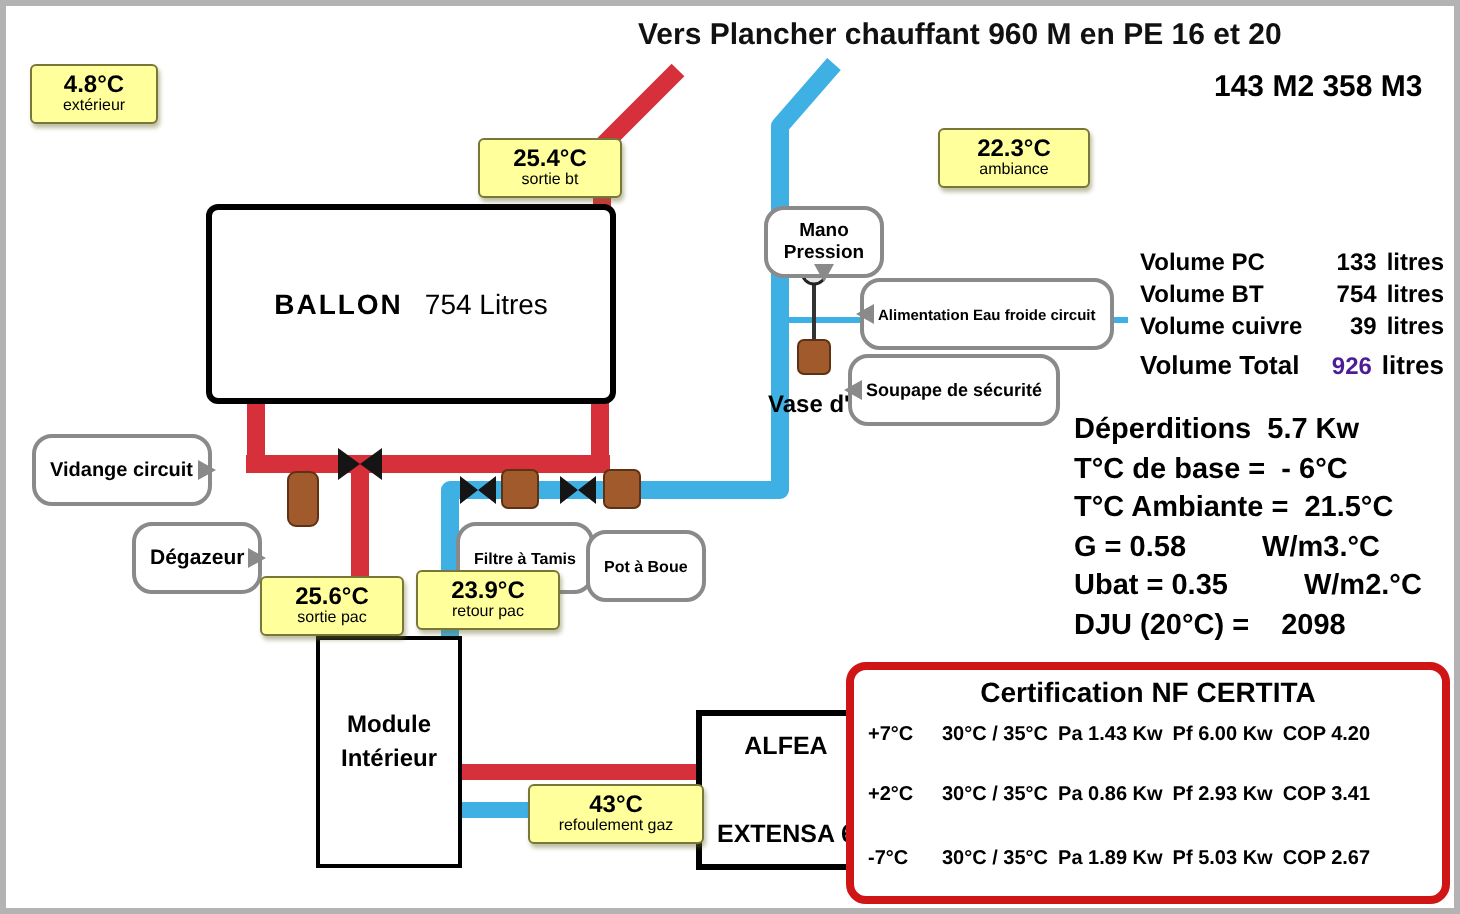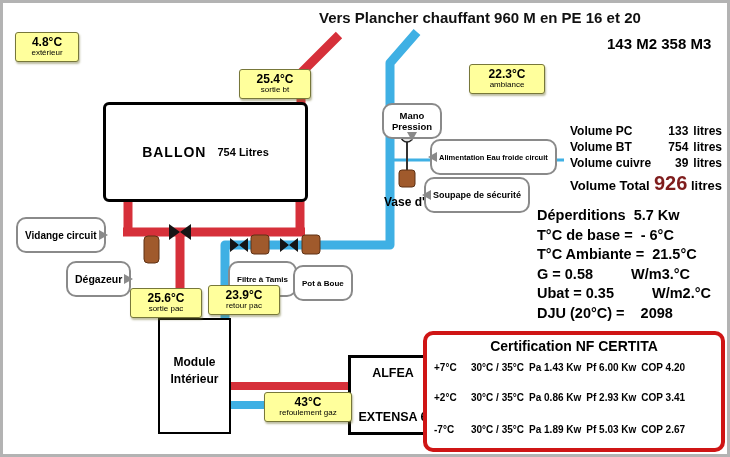--- a/index.html
+++ b/index.html
@@ -11,21 +11,21 @@
   .area  { left:604px; top:32px; font-size:15px; font-weight:bold; white-space:nowrap; }
 
   .badge { position:absolute; background:#ffff9c; border:1px solid #77773a; border-radius:3px;
            box-shadow:1px 2px 2px rgba(110,110,50,.45); text-align:center; padding-top:3px; z-index:5; }
   .badge .bv { display:block; font-size:12px; font-weight:bold; line-height:12px; }
   .badge .bc { display:block; font-size:8px; line-height:10px; }
 
   .tank { left:100px; top:99px; width:205px; height:100px; border:3px solid #000; border-radius:6px;
           background:#fff; display:flex; align-items:center; justify-content:center; z-index:2; }
   .tank .tname { font-size:14px; font-weight:bold; letter-spacing:1px; }
-  .tank .tvol  { font-size:11px; font-weight:bold; margin-left:11px; }
+  .tank .tvol  { font-size:14px; font-weight:normal; margin-left:11px; }
 
   .bubble { position:absolute; background:#fff; border:2px solid #8a8a8a; border-radius:10px;
             display:flex; align-items:center; justify-content:center; text-align:center;
             font-weight:bold; z-index:4; padding:16px 7px; line-height:11px; }
   .tail-r::after { content:""; position:absolute; right:-9px; top:50%; margin-top:-5px;
                    border:5px solid transparent; border-left:9px solid #8a8a8a; }
   .tail-l::after { content:""; position:absolute; left:-9px; top:50%; margin-top:-5px;
                    border:5px solid transparent; border-right:9px solid #8a8a8a; }
   .tail-d::after { content:""; position:absolute; bottom:-9px; left:50%; margin-left:-5px;
                    border:5px solid transparent; border-top:9px solid #8a8a8a; }
@@ -34,21 +34,21 @@
             z-index:2; text-align:center; padding-top:34px; font-size:12px; font-weight:bold; line-height:17px; }
   .alfea  { left:345px; top:352px; width:90px; height:80px; border:3px solid #000; background:#fff;
             z-index:2; display:flex; flex-direction:column; justify-content:space-between;
             padding:8px 2px; text-align:center; font-weight:bold; font-size:12.5px; }
 
   .volumes { left:567px; top:120px; width:152px; z-index:3; }
   .vrow { display:flex; align-items:baseline; font-weight:bold; font-size:12px; line-height:16px; }
   .vlabel { flex:1; }
   .vvalue { width:32px; text-align:right; margin-right:5px; }
   .vtotal { margin-top:4px; font-size:13px; }
-  .vtotal .vvalue { color:#7f1d1d; font-size:20px; }
+  .vtotal .vvalue { color:#4c1d95; font-size:12px; }
 
   .stats { left:534px; top:203px; z-index:3; }
   .srow { font-weight:bold; font-size:14.5px; line-height:19.5px; white-space:nowrap; }
   .sval-sm { margin-left:8px; }
   .sval-md { margin-left:16px; }
   .sval-lg { margin-left:38px; }
 
   .cert { left:420px; top:328px; width:302px; height:121px; border:4px solid #cf1515; border-radius:10px;
           background:#fff; z-index:3; }
   .cert-title { text-align:center; font-weight:bold; font-size:14px; margin-top:3px; }

